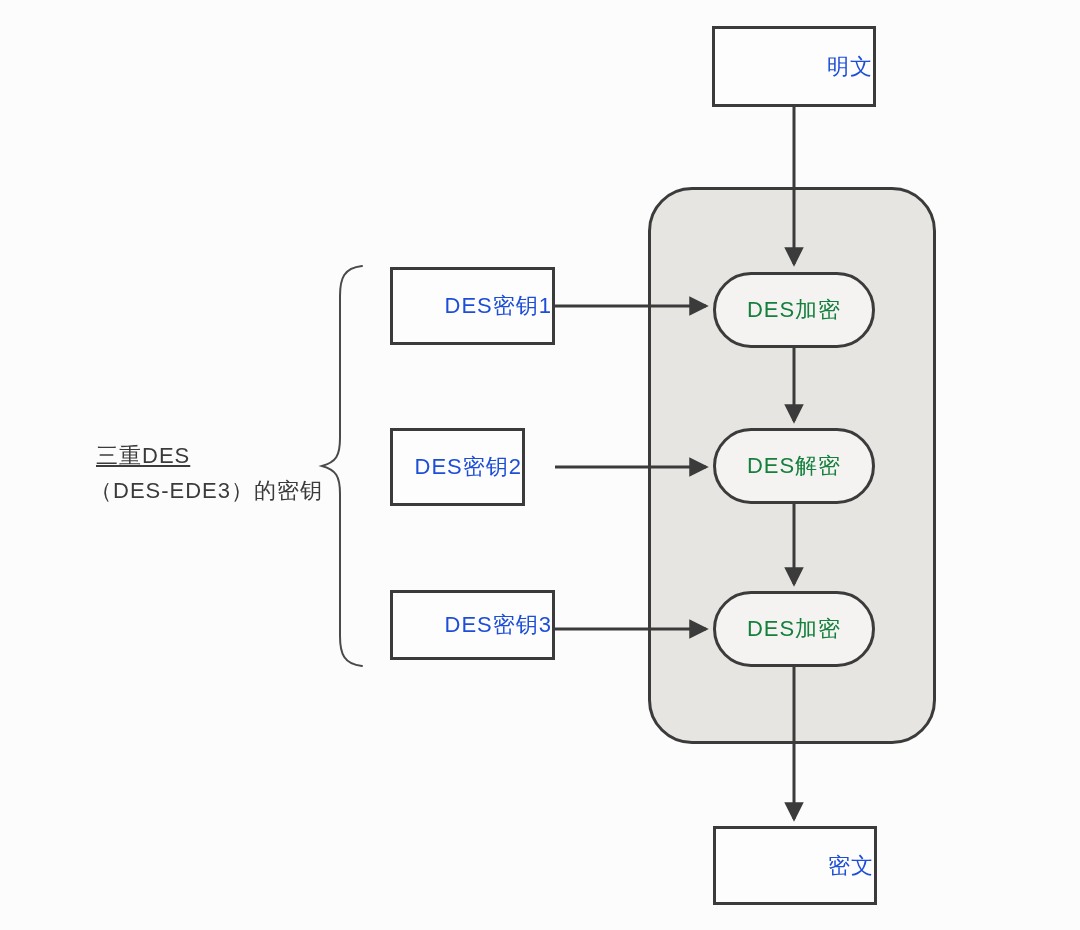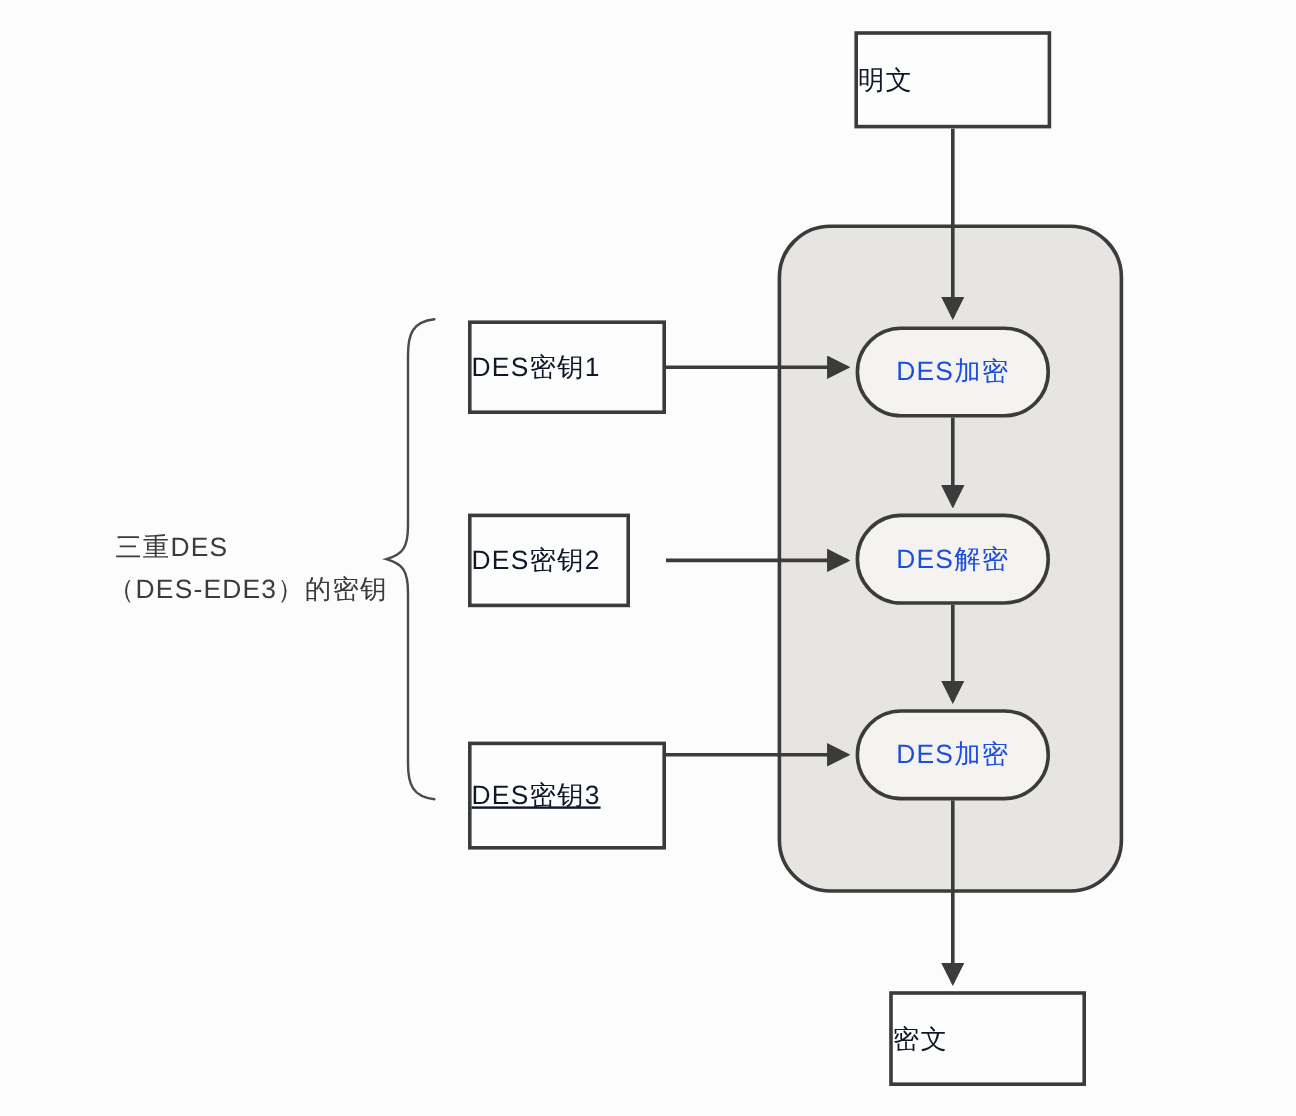--- a/index.html
+++ b/index.html
@@ -37,65 +37,65 @@
     z-index: 2;
   }
   
   .rect-node {
     position: absolute;
     border: 3px solid #3b3b3b;
     background: #fdfdfd;
     box-sizing: border-box;
     display: flex;
     align-items: center;
-    justify-content: flex-start;
+    justify-content: flex-end;
     font-size: 22px;
     letter-spacing: 1px;
-    color: #0f172a;
+    color: #1d4ed8;
     z-index: 3;
   }
   .node-plaintext  { left: 712px; top: 26px;  width: 164px; height: 81px; }
-  .node-ciphertext { left: 713px; top: 826px; width: 164px; height: 79px; margin-left: 28px; }
+  .node-ciphertext { left: 713px; top: 826px; width: 164px; height: 79px; }
   .node-key1 { left: 390px; top: 267px; width: 165px; height: 78px; }
   .node-key2 { left: 390px; top: 428px; width: 135px; height: 78px; }
-  .node-key3 { left: 390px; top: 618px; width: 165px; height: 90px; text-decoration: underline; }
+  .node-key3 { left: 390px; top: 590px; width: 165px; height: 70px; }
   
   .stage-node {
     position: absolute;
     left: 713px;
     width: 162px;
     height: 76px;
     border: 3px solid #3b3b3b;
     border-radius: 38px;
     background: #f4f3f1;
     box-sizing: border-box;
     display: flex;
     align-items: center;
     justify-content: center;
     font-size: 22px;
     letter-spacing: 1px;
-    color: #1d4ed8;
+    color: #15803d;
     z-index: 3;
   }
   .stage-1 { top: 272px; }
   .stage-2 { top: 428px; }
   .stage-3 { top: 591px; }
   
   .brace-caption {
     position: absolute;
     left: 72px;
     top: 438px;
     font-size: 22px;
     line-height: 35px;
     letter-spacing: 1px;
     color: #3b3b3b;
     z-index: 3;
     white-space: nowrap;
   }
-  .brace-caption .line1 { display: block; padding-left: 24px; }
+  .brace-caption .line1 { display: block; padding-left: 24px; text-decoration: underline; }
   .brace-caption .line2 { display: block; margin-left: 18px; }
 </style>
 </head>
 <body>
 
 <div class="canvas">
 
   <div class="container-box"></div>
 
   <svg class="wires" width="1080" height="930" viewBox="0 0 1080 930">

